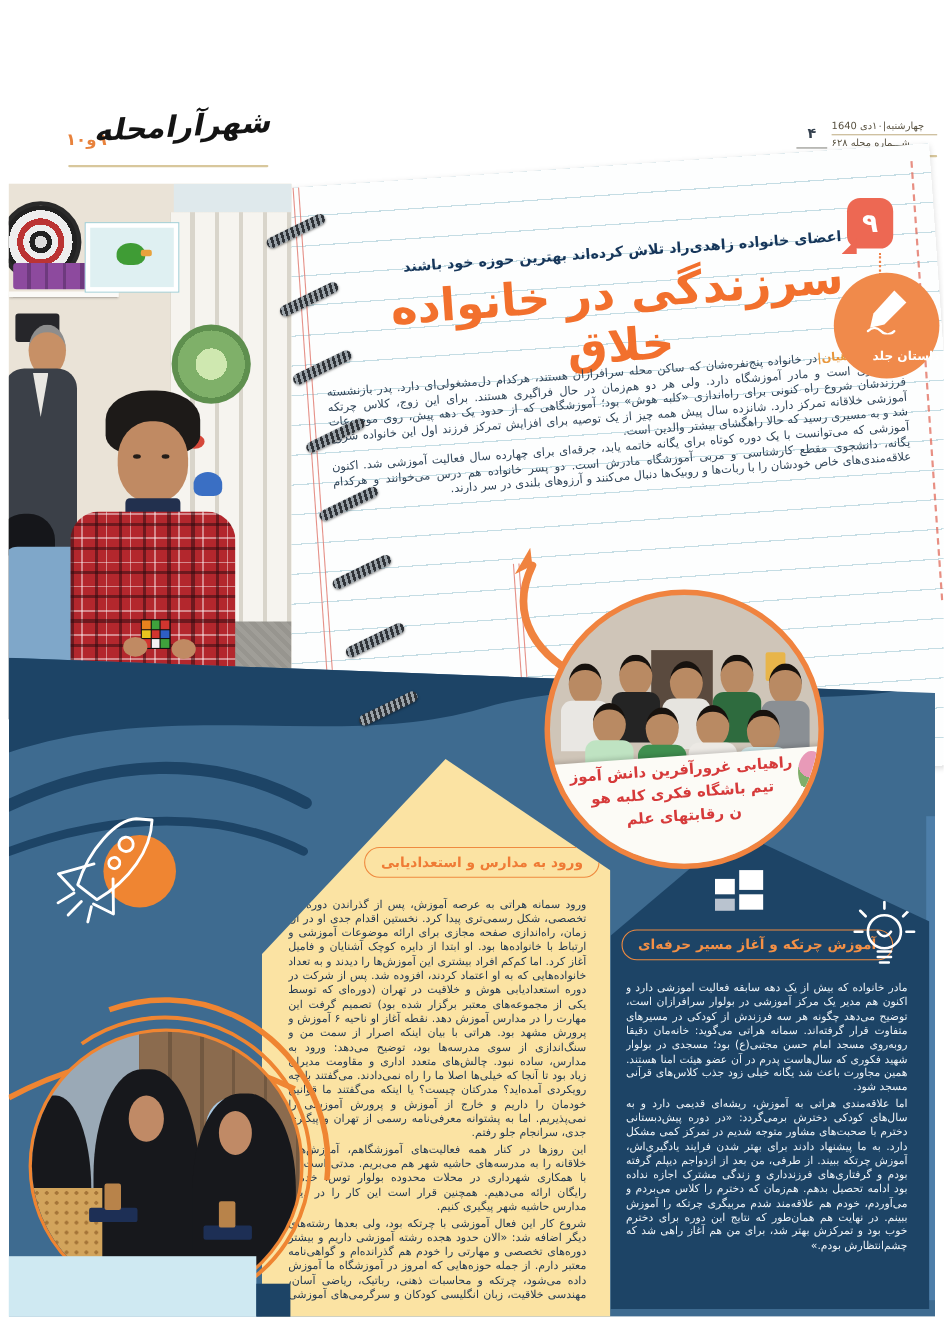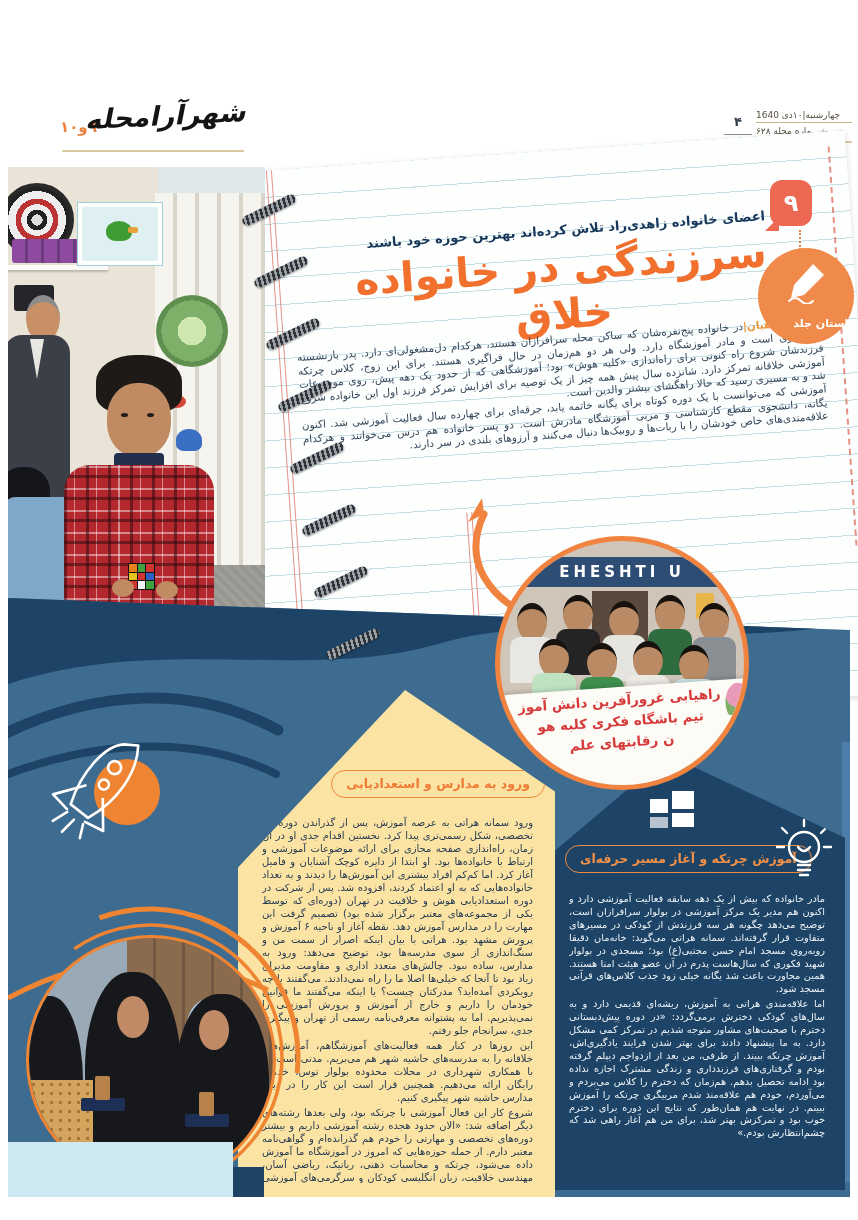--- a/index.html
+++ b/index.html
@@ -293,21 +293,20 @@
       <p>اما علاقه‌مندی هراتی به آموزش، ریشه‌ای قدیمی دارد و به سال‌های کودکی دخترش برمی‌گردد: «در دوره پیش‌دبستانی دخترم با صحبت‌های مشاور متوجه شدیم در تمرکز کمی مشکل دارد. به ما پیشنهاد دادند برای بهتر شدن فرایند یادگیری‌اش، آموزش چرتکه ببیند. از طرفی، من بعد از ازدواجم دیپلم گرفته بودم و گرفتاری‌های فرزندداری و زندگی مشترک اجازه نداده بود ادامه تحصیل بدهم. هم‌زمان که دخترم را کلاس می‌بردم و می‌آوردم، خودم هم علاقه‌مند شدم مربیگری چرتکه را آموزش ببینم. در نهایت هم همان‌طور که نتایج این دوره برای دخترم خوب بود و تمرکزش بهتر شد، برای من هم آغاز راهی شد که چشم‌انتظارش بودم.»</p>
     </div>
   </div>
 
   <svg class="abs" style="left:432px;top:498px;z-index:6;" width="130" height="130" viewBox="0 0 130 130">
     <path d="M105 122 C55 100 30 62 52 16" stroke="#f0833f" stroke-width="7" fill="none" stroke-linecap="round"></path>
     <path d="M52 16 L36 24 L50 0 Z" fill="#f0833f"></path>
   </svg>
 
   <div class="students-circle">
-    <div class="sc-sign">EHESHTI U</div>
     <div class="sc-door"></div>
     <div class="sc-sign-sm"></div>
     <div class="person" style="left:10px;top:62px;">
         <div class="h"></div>
         <div class="t" style="background:#e9e7e3;"></div>
       </div>
     <div class="person" style="left:56px;top:54px;">
         <div class="h"></div>
         <div class="t" style="background:#242424;"></div>
       </div>

